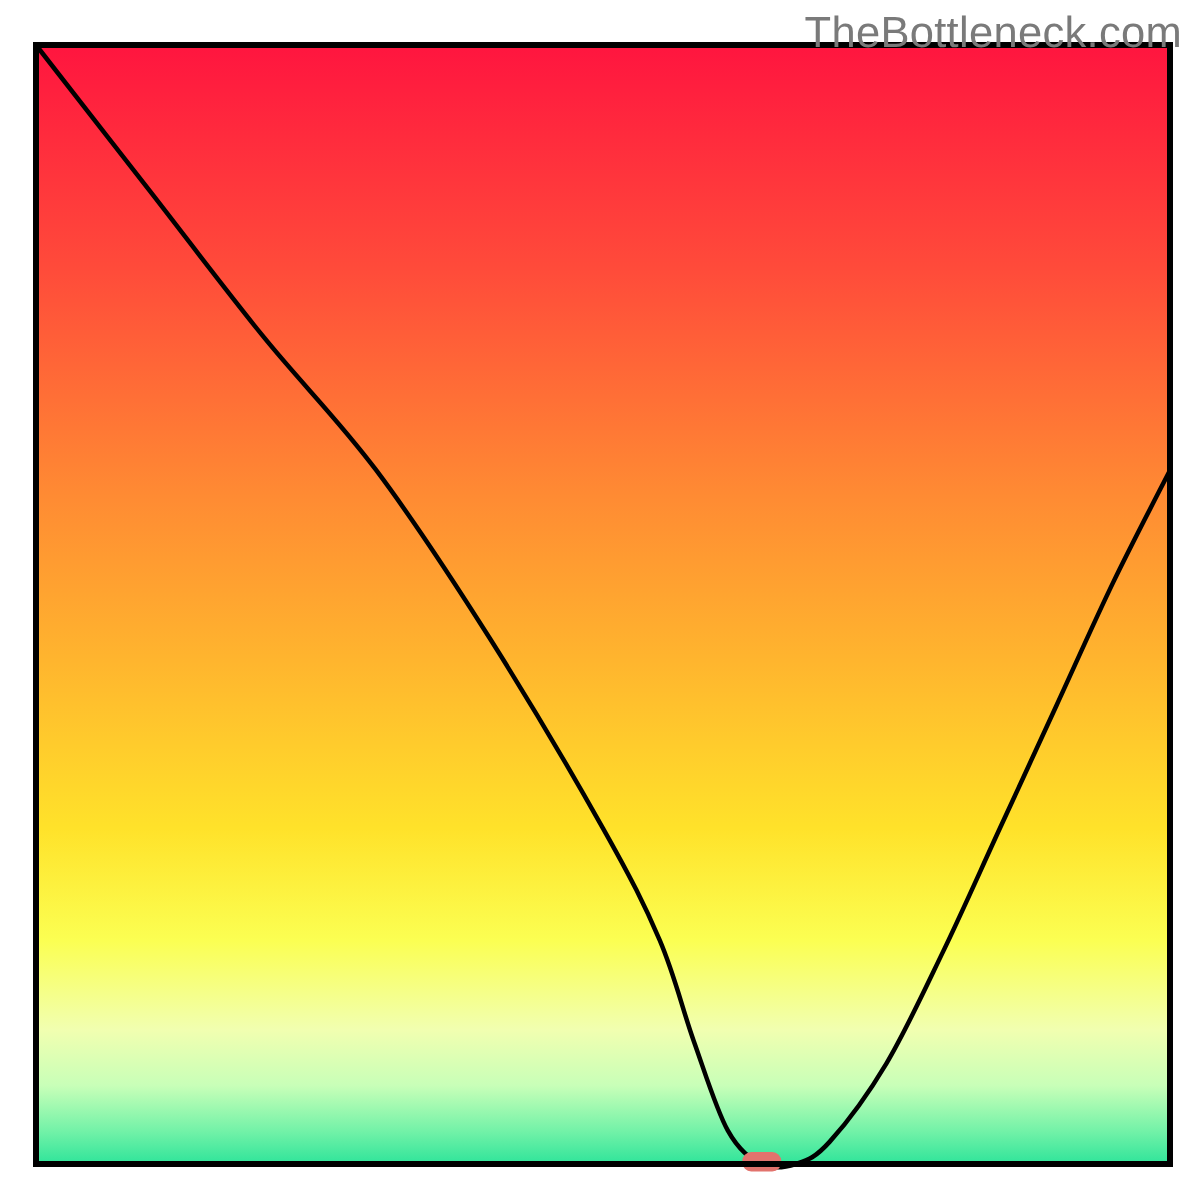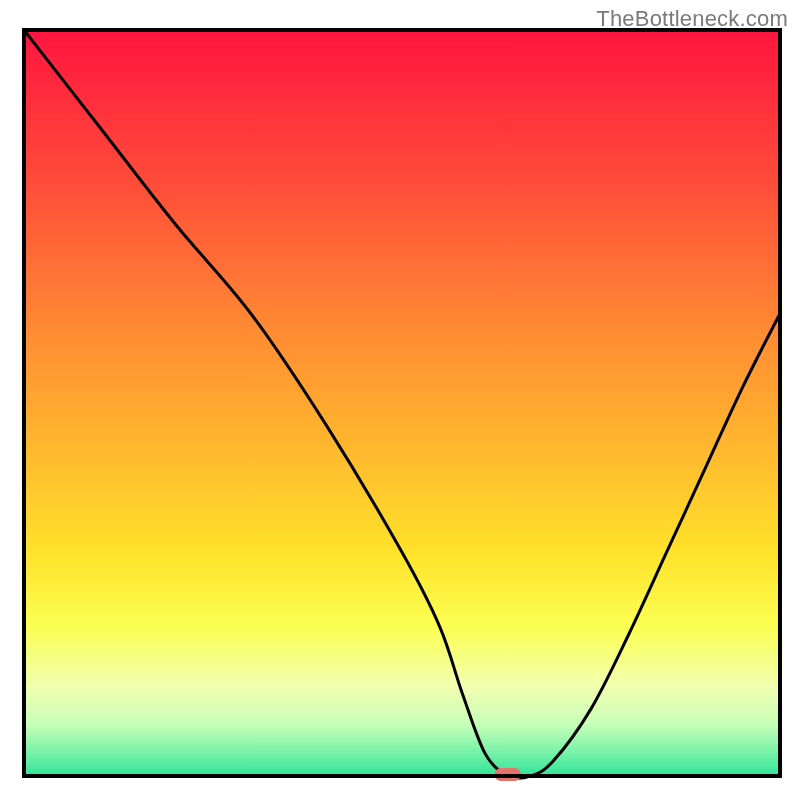--- a/index.html
+++ b/index.html
@@ -13,21 +13,21 @@
   .chart-wrap {
     position: relative;
     width: 800px;
     height: 800px;
   }
   .watermark {
     position: absolute;
     top: 6px;
     right: 12px;
     color: #7a7a7a;
-    font-size: 22px;
+    font-size: 29px;
     font-weight: 500;
     letter-spacing: 0.2px;
     z-index: 10;
   }
   svg {
     display: block;
   }
 </style>
 </head>
 <body>

